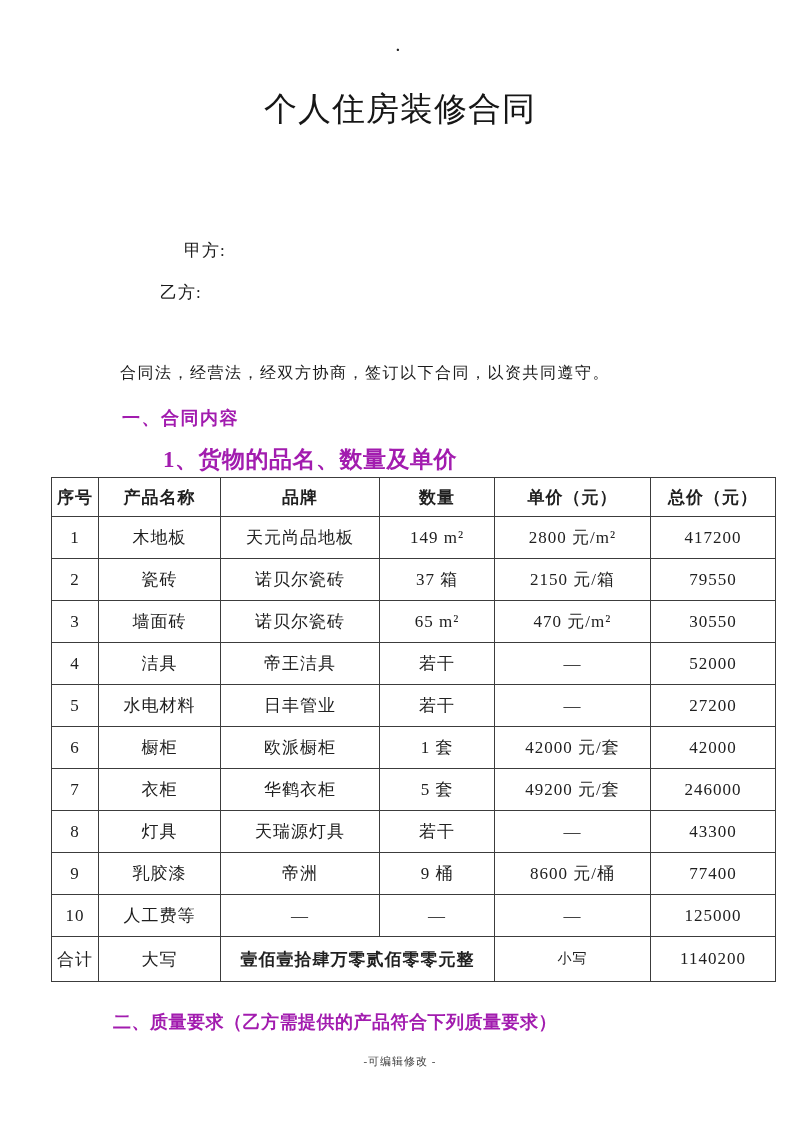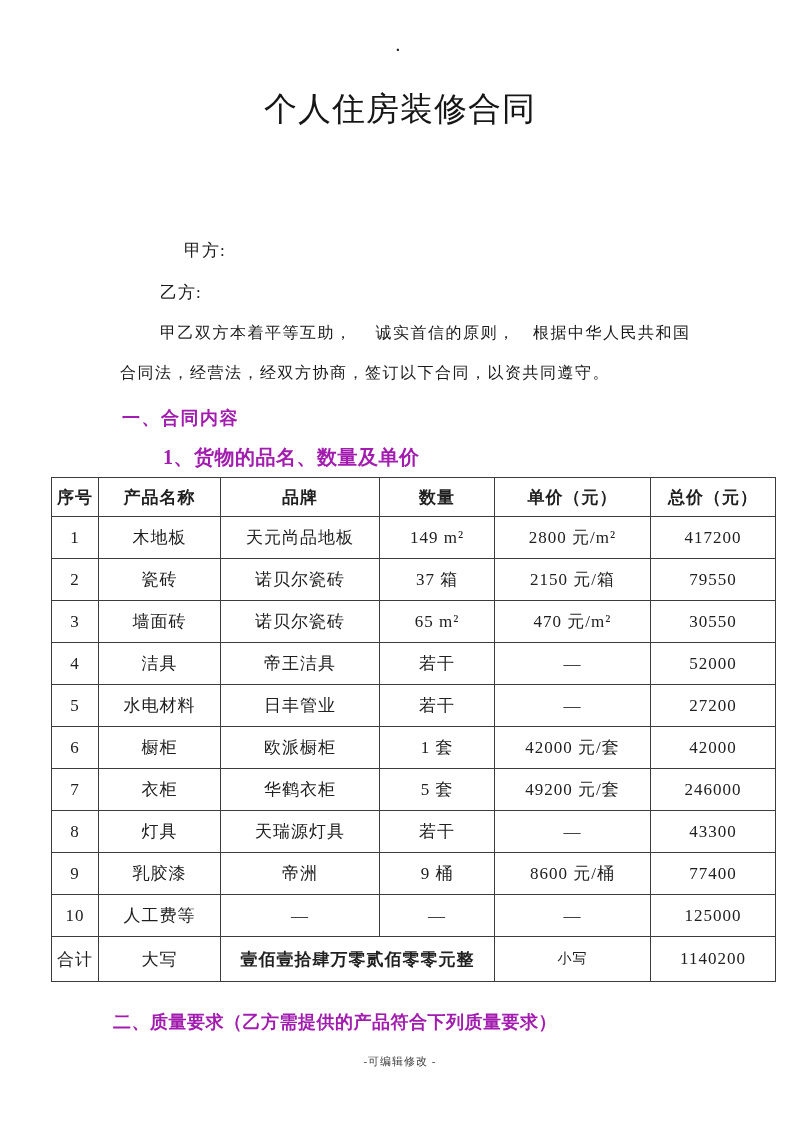--- a/index.html
+++ b/index.html
@@ -14,21 +14,21 @@
     font-size:33px;font-weight:400;letter-spacing:1px;color:#161616;
   }
   .party{font-size:17px;letter-spacing:1px;}
   .party-a{left:160px;top:239px;margin-left:24px;}
   .party-b{left:160px;top:281px;}
   .intro{font-size:16px;letter-spacing:1.5px;white-space:pre;color:#1a1a1a;}
   .intro1{left:160px;top:323px;}
   .intro2{left:120px;top:363px;}
   .heading{font-weight:bold;color:#a21caf;}
   .h1a{left:122px;top:406px;font-size:18px;letter-spacing:1.5px;}
-  .sub1{left:163px;top:444px;font-size:20px;letter-spacing:0.5px;}
+  .sub1{left:163px;top:444px;font-size:23px;letter-spacing:0.5px;}
   .h2a{left:113px;top:1010px;font-size:18px;letter-spacing:0.5px;}
   .footer-note{
     left:0;top:1054px;width:100%;text-align:center;
     font-size:11px;color:#3d3d3d;letter-spacing:1px;
   }
   table.price{
     position:absolute;left:51px;top:477px;width:724px;
     border-collapse:collapse;table-layout:fixed;text-align:center;color:#202020;padding-left:25px;
   }
   .price th,.price td{
@@ -46,21 +46,20 @@
 
 <div class="page">
 
   <span class="abs dot">.</span>
 
   <h1 class="abs title">个人住房装修合同</h1>
 
   <div class="abs party party-a">甲方:</div>
   <div class="abs party party-b">乙方:</div>
 
-  <div class="abs intro intro1">甲乙双方本着平等互助，　 诚实首信的原则，　根据中华人民共和国</div>
   <div class="abs intro intro2">合同法，经营法，经双方协商，签订以下合同，以资共同遵守。</div>
 
   <div class="abs heading h1a">一、合同内容</div>
   <div class="abs heading sub1">1、货物的品名、数量及单价</div>
 
   <table class="price">
     <colgroup>
       <col style="width:47px">
         <col style="width:122px">
         <col style="width:159px">

